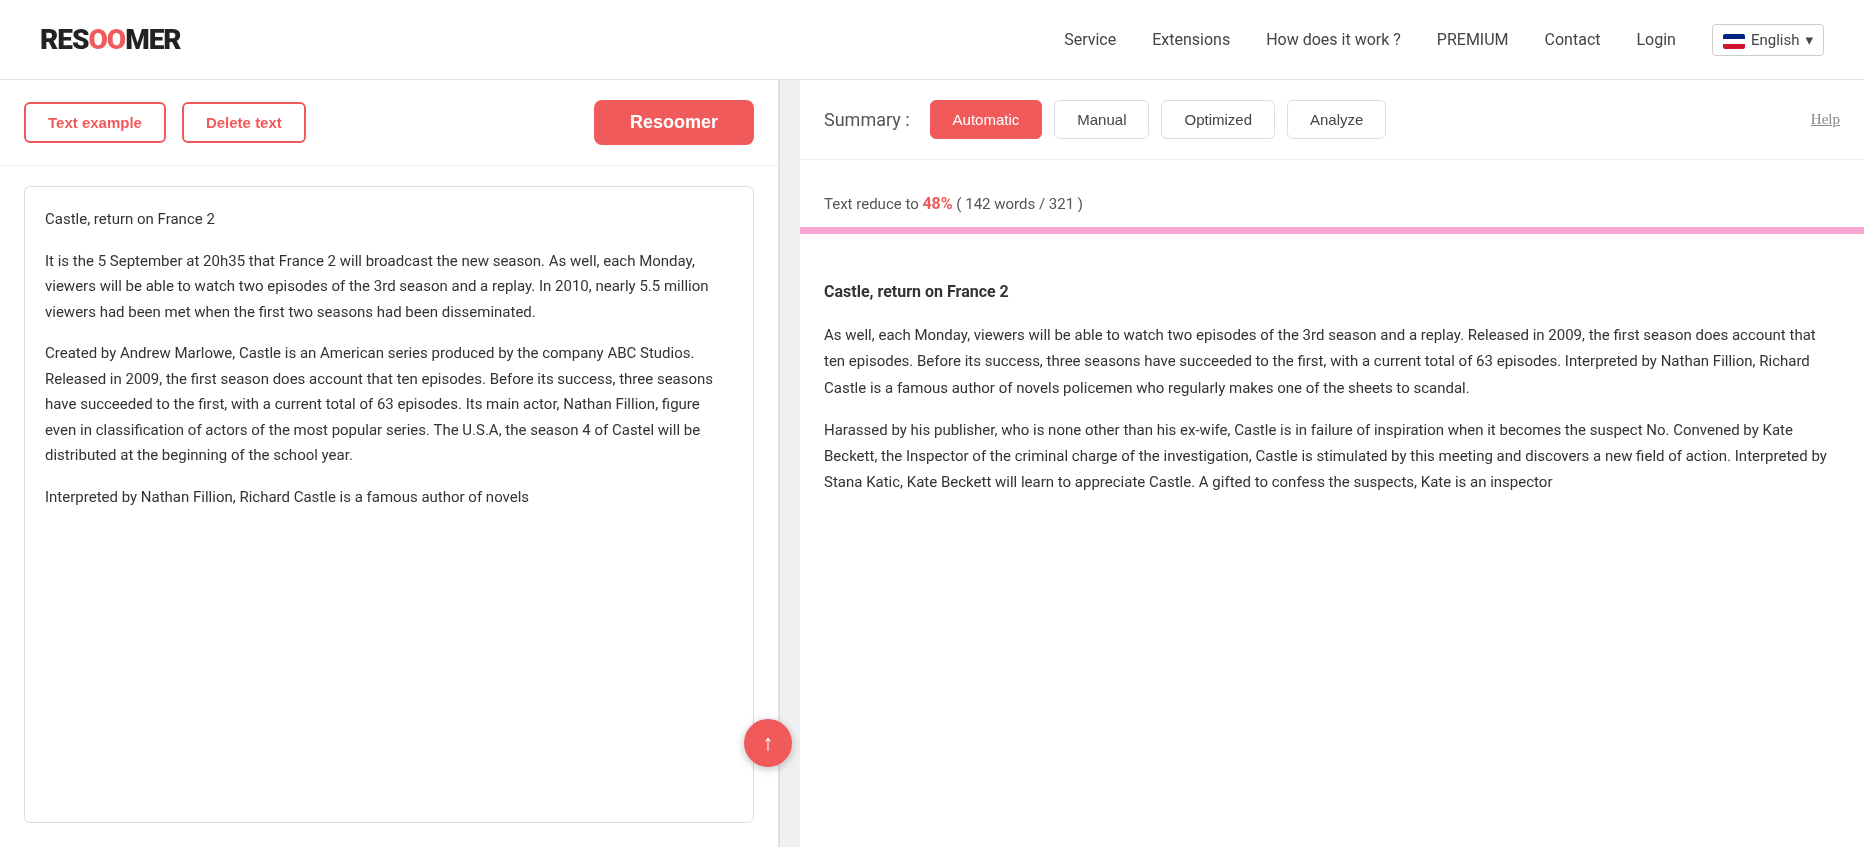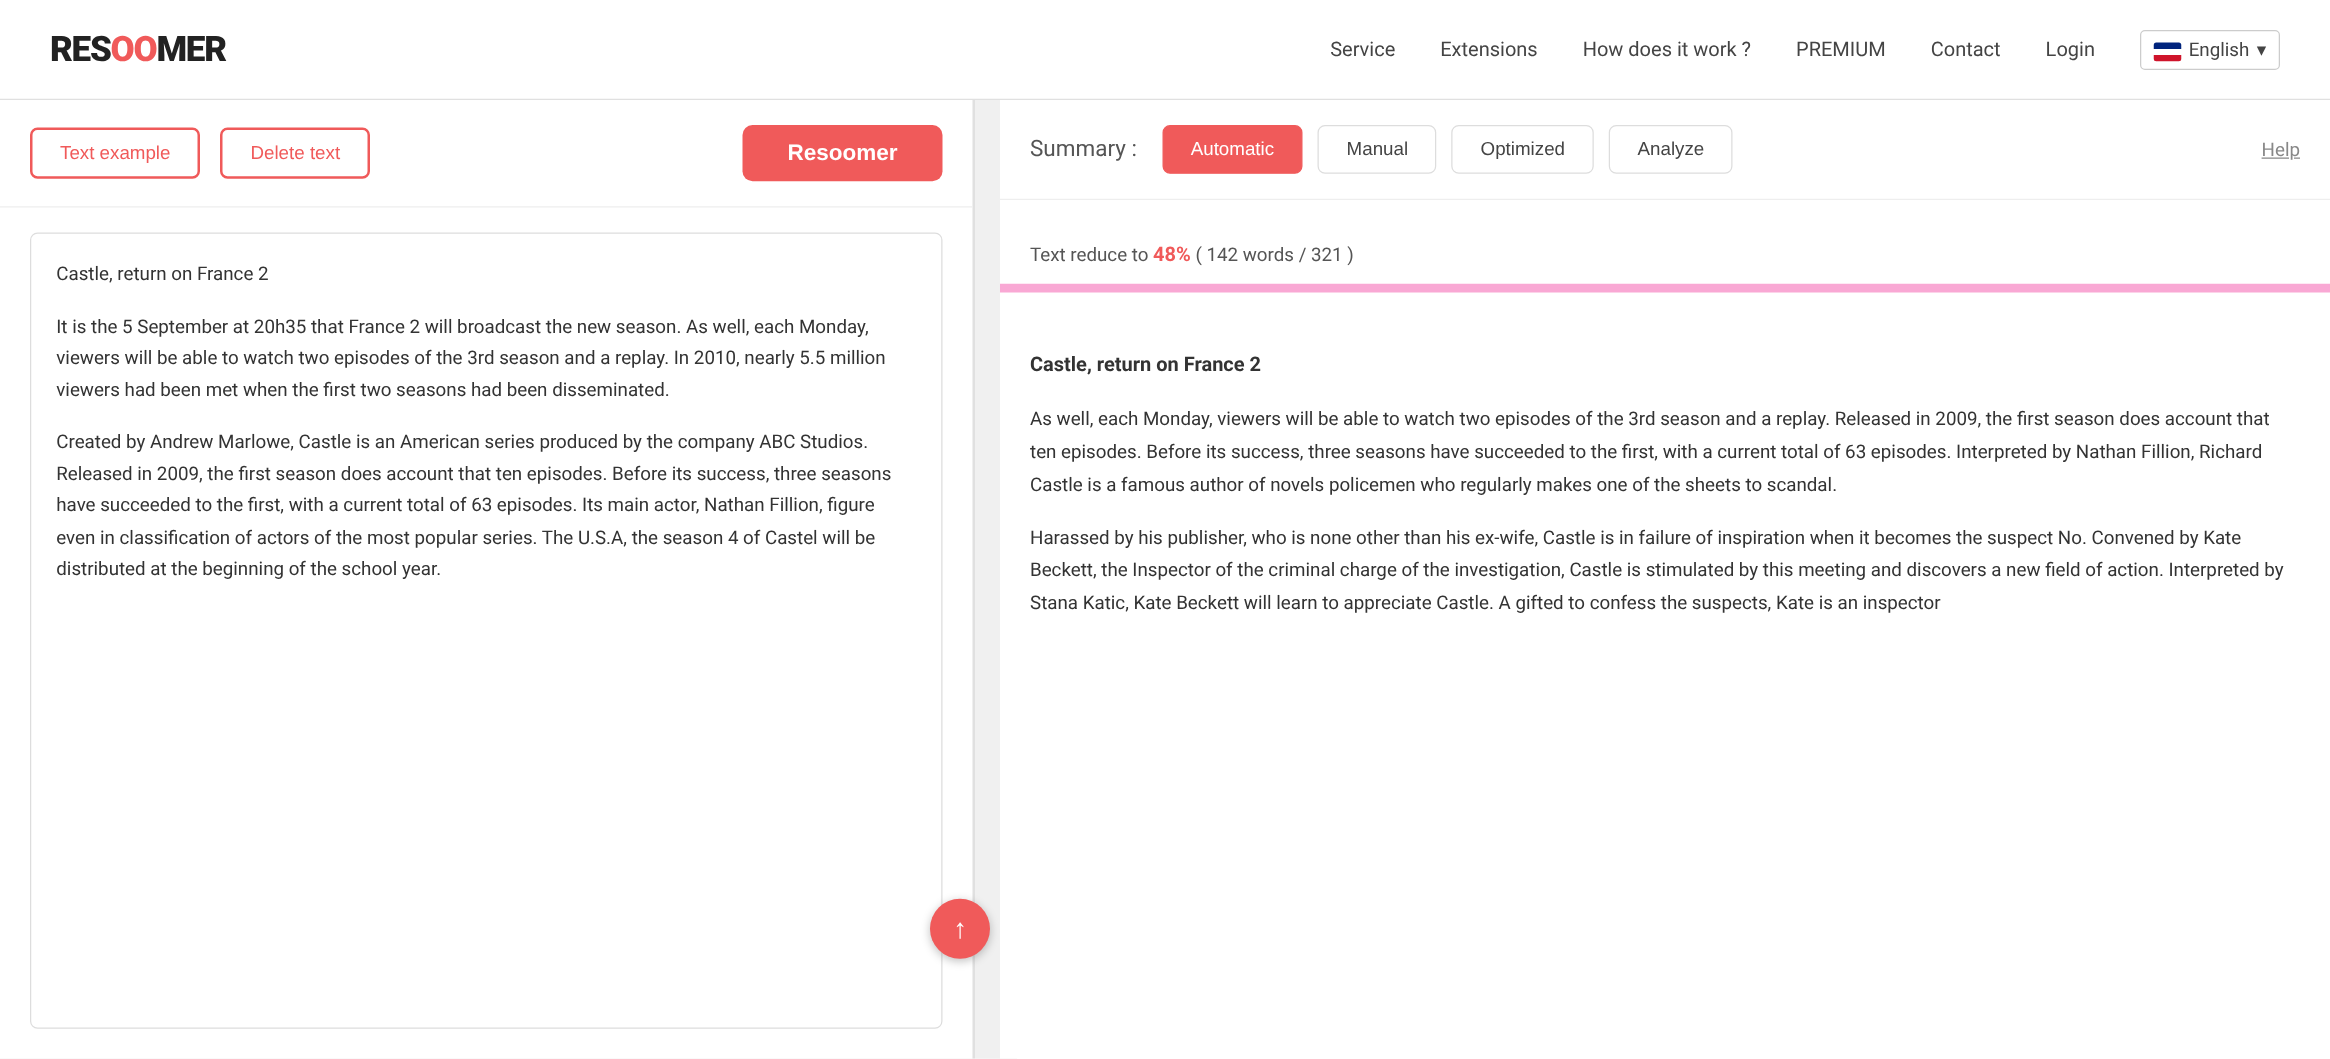--- a/index.html
+++ b/index.html
@@ -88,21 +88,21 @@
     }
 
     .btn-outline {
       border: 2px solid #f05a5a;
       background: #fff;
       color: #f05a5a;
       padding: 10px 22px;
       border-radius: 6px;
       font-size: 15px;
       cursor: pointer;
-      font-weight: 400;
+      font-weight: 700;
     }
 
     .btn-resoomer {
       background: #f05a5a;
       color: #fff;
       border: none;
       padding: 12px 36px;
       border-radius: 8px;
       font-size: 18px;
       font-weight: 700;
@@ -174,20 +174,21 @@
       color: #fff;
       border-color: #f05a5a;
     }
 
     .help-link {
       margin-left: auto;
       color: #888;
       font-size: 15px;
       text-decoration: underline;
       cursor: pointer;
+      font-family: Liberation Serif, serif;
     }
 
     .stats-bar {
       padding: 14px 24px;
       font-size: 15px;
       color: #555;
       border-bottom: 7px solid #f9a8d4;
     }
     .stats-bar .pct {
       color: #f05a5a;
@@ -260,20 +261,21 @@
   <div class="left-panel">
     <div class="left-toolbar">
       <button class="btn-outline">Text example</button>
       <button class="btn-outline">Delete text</button>
       <button class="btn-resoomer">Resoomer</button>
     </div>
     <div class="text-input-area">
       <div class="article-title">Castle, return on France 2</div>
       <p>It is the 5 September at 20h35 that France 2 will broadcast the new season. As well, each Monday, viewers will be able to watch two episodes of the 3rd season and a replay. In 2010, nearly 5.5 million viewers had been met when the first two seasons had been disseminated.</p>
       <p>Created by Andrew Marlowe, Castle is an American series produced by the company ABC Studios. Released in 2009, the first season does account that ten episodes. Before its success, three seasons have succeeded to the first, with a current total of 63 episodes. Its main actor, Nathan Fillion, figure even in classification of actors of the most popular series. The U.S.A, the season 4 of Castel will be distributed at the beginning of the school year.</p>
+      <p>Interpreted by Nathan Fillion, Richard Castle is a famous author of novels</p>
     </div>
   </div>
 
   <div class="right-panel">
     <div class="right-toolbar">
       <span class="summary-label">Summary :</span>
       <button class="tab-btn active">Automatic</button>
       <button class="tab-btn">Manual</button>
       <button class="tab-btn">Optimized</button>
       <button class="tab-btn">Analyze</button>

